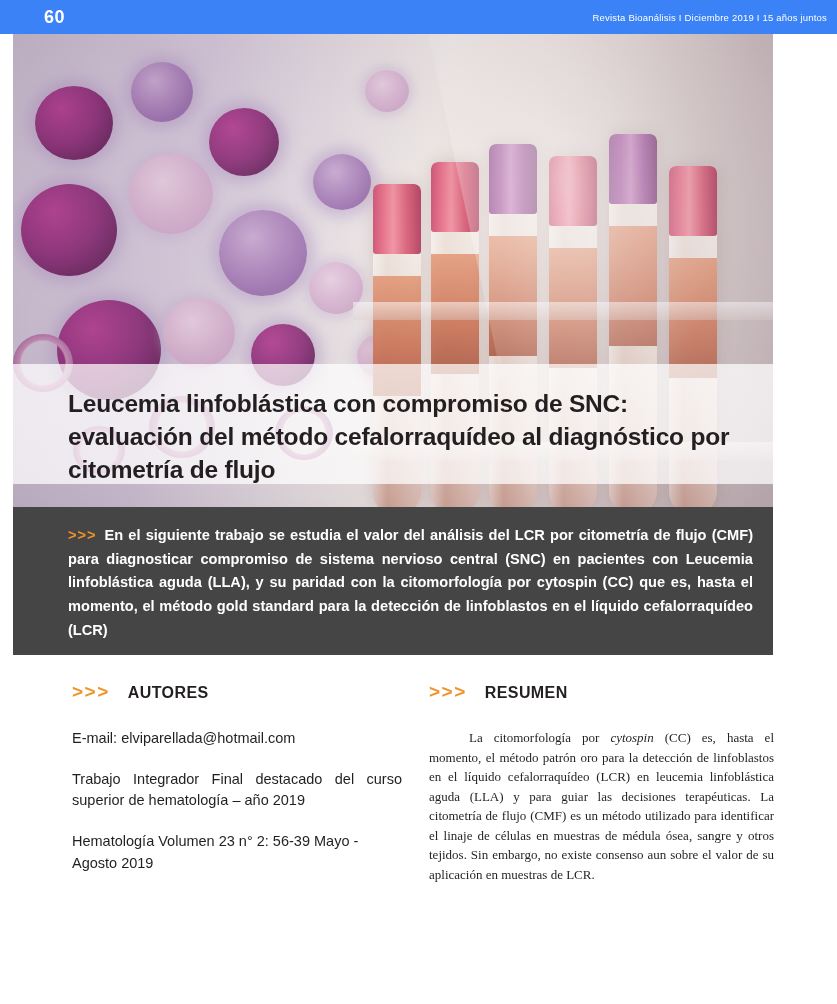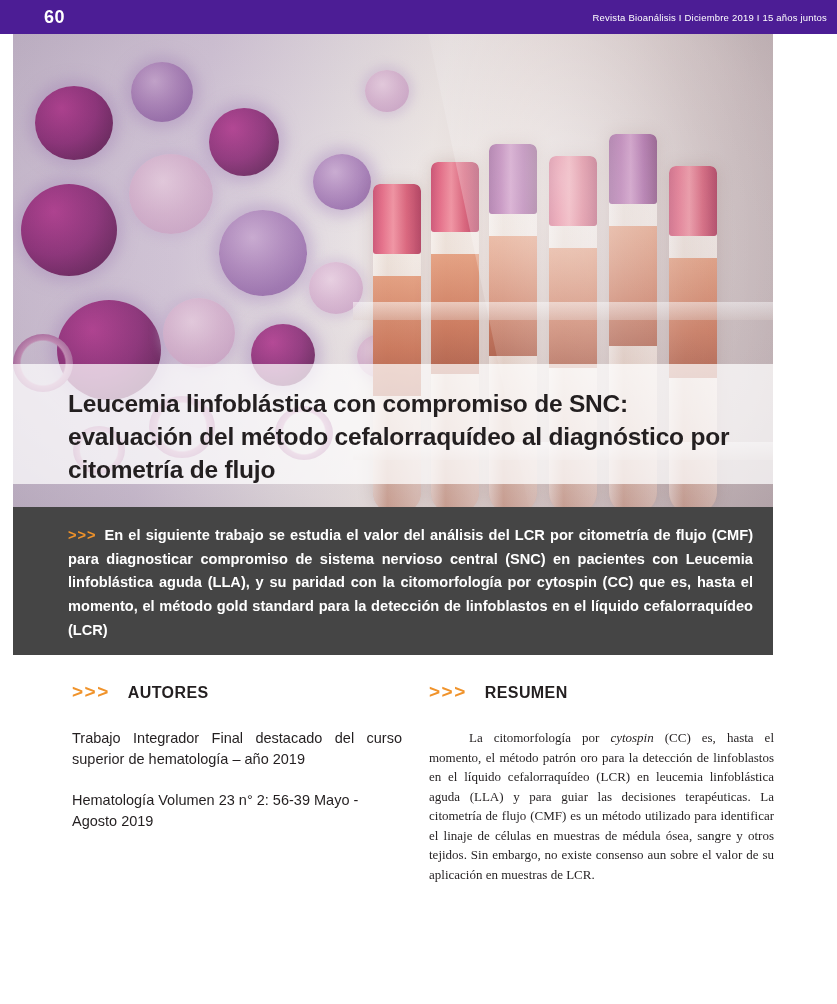--- a/index.html
+++ b/index.html
@@ -16,21 +16,21 @@
     position: relative;
   }
 
   
   .topbar {
     position: absolute;
     left: 0;
     top: 0;
     width: 837px;
     height: 34px;
-    background: #4c1d95;
+    background: #3b82f6;
     display: flex;
     align-items: center;
     justify-content: space-between;
   }
   .topbar .page-num {
     color: #ffffff;
     font-size: 18px;
     font-weight: bold;
     margin-left: 44px;
     letter-spacing: 0.5px;
@@ -329,20 +329,21 @@
 <div class="lead-box"></div>
 <div class="lead-inner">
   <span class="chev-inline">&gt;&gt;&gt;</span><span>En el siguiente trabajo se estudia el valor del análisis del LCR por citometría de flujo (CMF) para diagnosticar compromiso de sistema nervioso central (SNC) en pacientes con Leucemia linfoblástica aguda (LLA), y su paridad con la citomorfología por cytospin (CC) que es, hasta el momento, el método gold standard para la detección de linfoblastos en el líquido cefalorraquídeo (LCR)</span>
 </div>
 
 <div class="col-left">
   <div class="section-head">
     <span class="chev">&gt;&gt;&gt;</span>
     <span class="section-title">AUTORES</span>
   </div>
+  <div class="meta-block">E-mail: elviparellada@hotmail.com</div>
   <div class="meta-block justified">Trabajo Integrador Final destacado del curso superior de hematología – año 2019</div>
   <div class="meta-block">Hematología Volumen 23 n° 2: 56-39 Mayo - Agosto 2019</div>
 </div>
 
 <div class="col-right">
   <div class="section-head">
     <span class="chev">&gt;&gt;&gt;</span>
     <span class="section-title">RESUMEN</span>
   </div>
   <p class="body-text">

